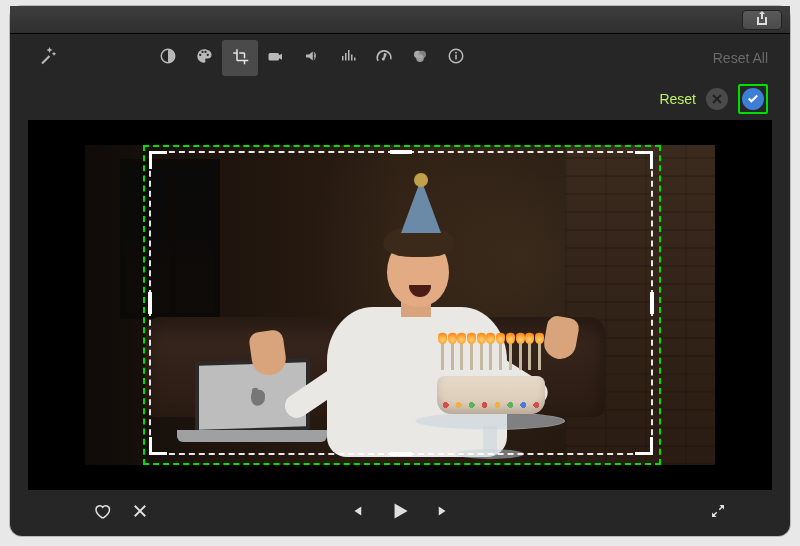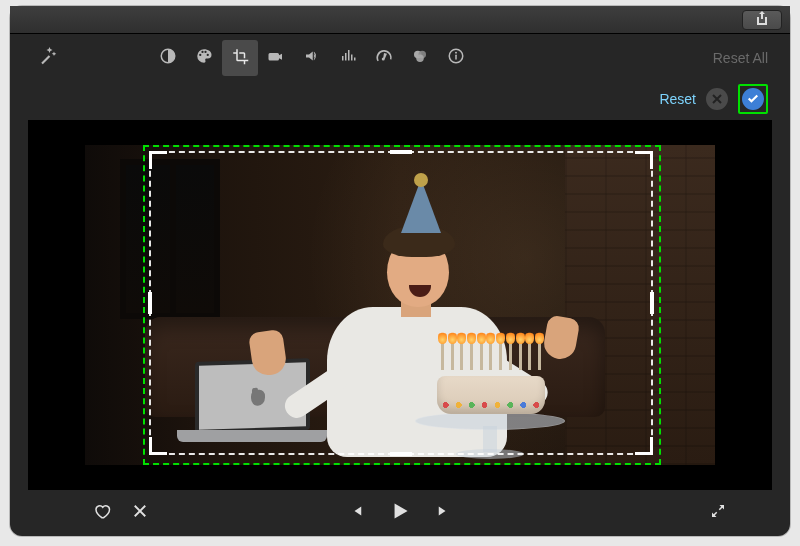--- a/index.html
+++ b/index.html
@@ -80,21 +80,21 @@
     display:flex;
     align-items:center;
     padding: 0 22px;
     position:relative;
   }
   .status-row .label { color:#d8d8d8; font-size:14px; }
   .status-right {
     position:absolute; right:22px;
     display:flex; align-items:center; gap:10px;
   }
-  .reset-link { color:#7dd3fc; font-size:14px; cursor:pointer; }
+  .reset-link { color:#bef264; font-size:14px; cursor:pointer; }
   .cancel-circle {
     width:22px; height:22px; border-radius:50%;
     background:#4a4a4a;
     display:flex; align-items:center; justify-content:center;
     cursor:pointer;
   }
   .cancel-circle svg { width:10px; height:10px; fill:#2a2a2a; }
 
   .apply-wrap {
     border:2px solid #00e000;

